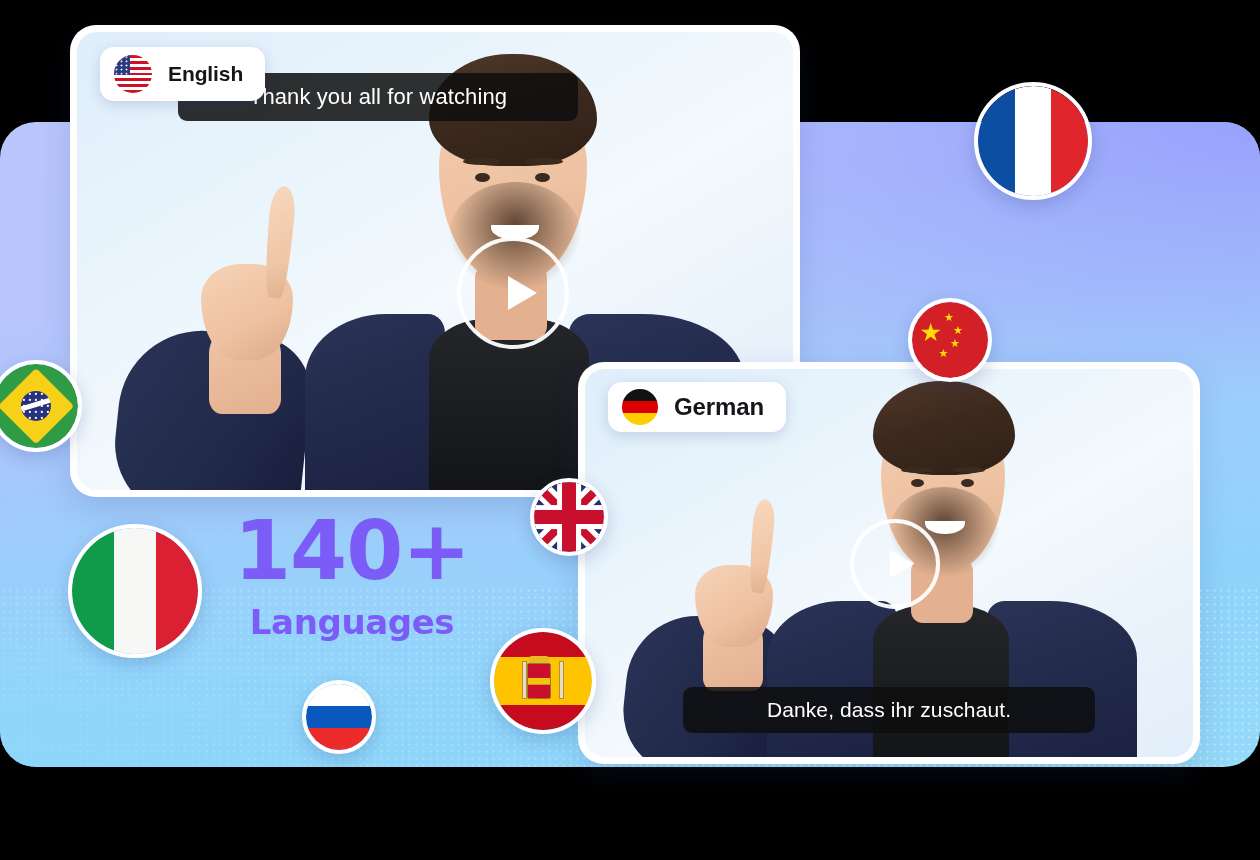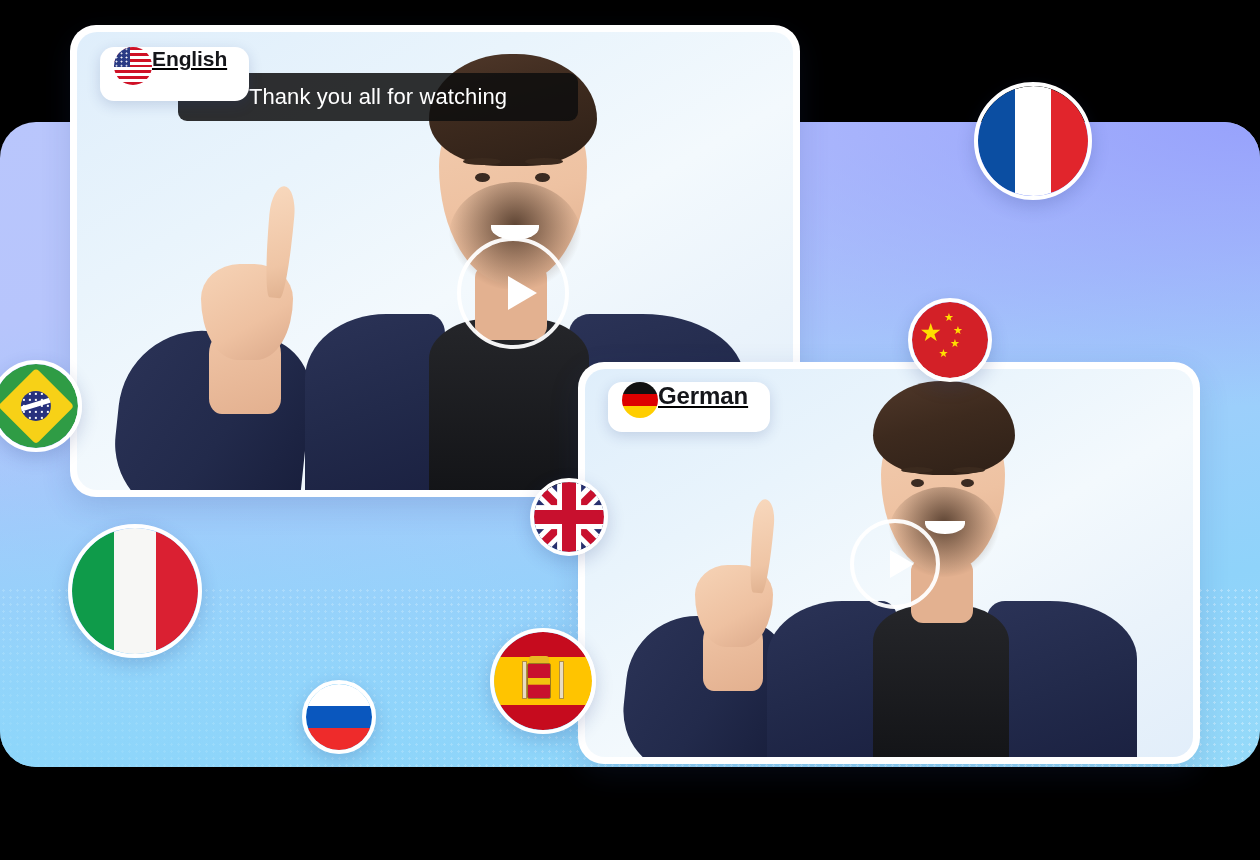--- a/index.html
+++ b/index.html
@@ -117,24 +117,23 @@
     display:flex; align-items:center; justify-content:center;
     letter-spacing:.1px;
     z-index: 7;
   }
 
   
   .lang-badge {
     position:absolute;
     background:#fff;
     border-radius: 14px;
-    display:flex; gap:0;
+    display:flex; align-items:center; gap:16px;
     box-shadow: 0 4px 14px rgba(40,60,130,.18);
     z-index: 12;
-    text-decoration: underline;
   }
   .lang-badge .badge-label {
     font-weight: 700;
     color:#15161a;
     letter-spacing:-.1px;
   }
 
   
   .flag-circle {
     position:absolute;
@@ -282,32 +281,39 @@
         <div class="p-eye" style="left:326px; top:110px; width:13px;  height:8px;"></div>
         <div class="p-eye" style="left:376px; top:110px; width:13px;  height:8px;"></div>
         <div class="p-beard" style="left:304px; top:118px; width:110px; height:90px;"></div>
         <div class="p-mouth" style="left:340px; top:152px; width:40px;  height:13px;"></div>
       </div>
 
       <div class="play-btn" style="left:265px; top:150px; width:90px; height:90px;">
         <div class="play-tri" style="border-width: 14px 0 14px 24px;"></div>
       </div>
 
+      <div class="subtitle-bar" style="left:98px; top:318px; width:412px; height:46px; font-size:21px;">
+        <span>Danke, dass ihr zuschaut.</span>
+      </div>
     </div>
 
     <div class="lang-badge" style="left:30px; top:20px; height:50px; padding:0 22px 0 14px;">
       <span class="badge-flag" style="width:36px;height:36px;">
         <span class="fl-band-h" style="top:0;    height:33.4%; background:#111111;"></span>
         <span class="fl-band-h" style="top:33.4%;height:33.3%; background:#DD0000;"></span>
         <span class="fl-band-h" style="top:66.7%;height:33.3%; background:#FFCE00;"></span>
       </span>
       <span class="badge-label" style="font-size:24px;">German</span>
     </div>
   </div>
 
+  <div class="stat-block">
+    <div class="stat-number">140+</div>
+    <div class="stat-label">Languages</div>
+  </div>
 
   <div class="flag-circle" style="left:974px; top:82px; width:118px; height:118px;">
     <span class="flag-inner">
       <span class="fl-band-v" style="left:0;      width:33.4%; background:#0B4EA2;"></span>
       <span class="fl-band-v" style="left:33.4%;  width:33.3%; background:#FFFFFF;"></span>
       <span class="fl-band-v" style="left:66.7%;  width:33.3%; background:#E1252C;"></span>
     </span>
   </div>
 
   <div class="flag-circle" style="left:908px; top:298px; width:84px; height:84px;">

